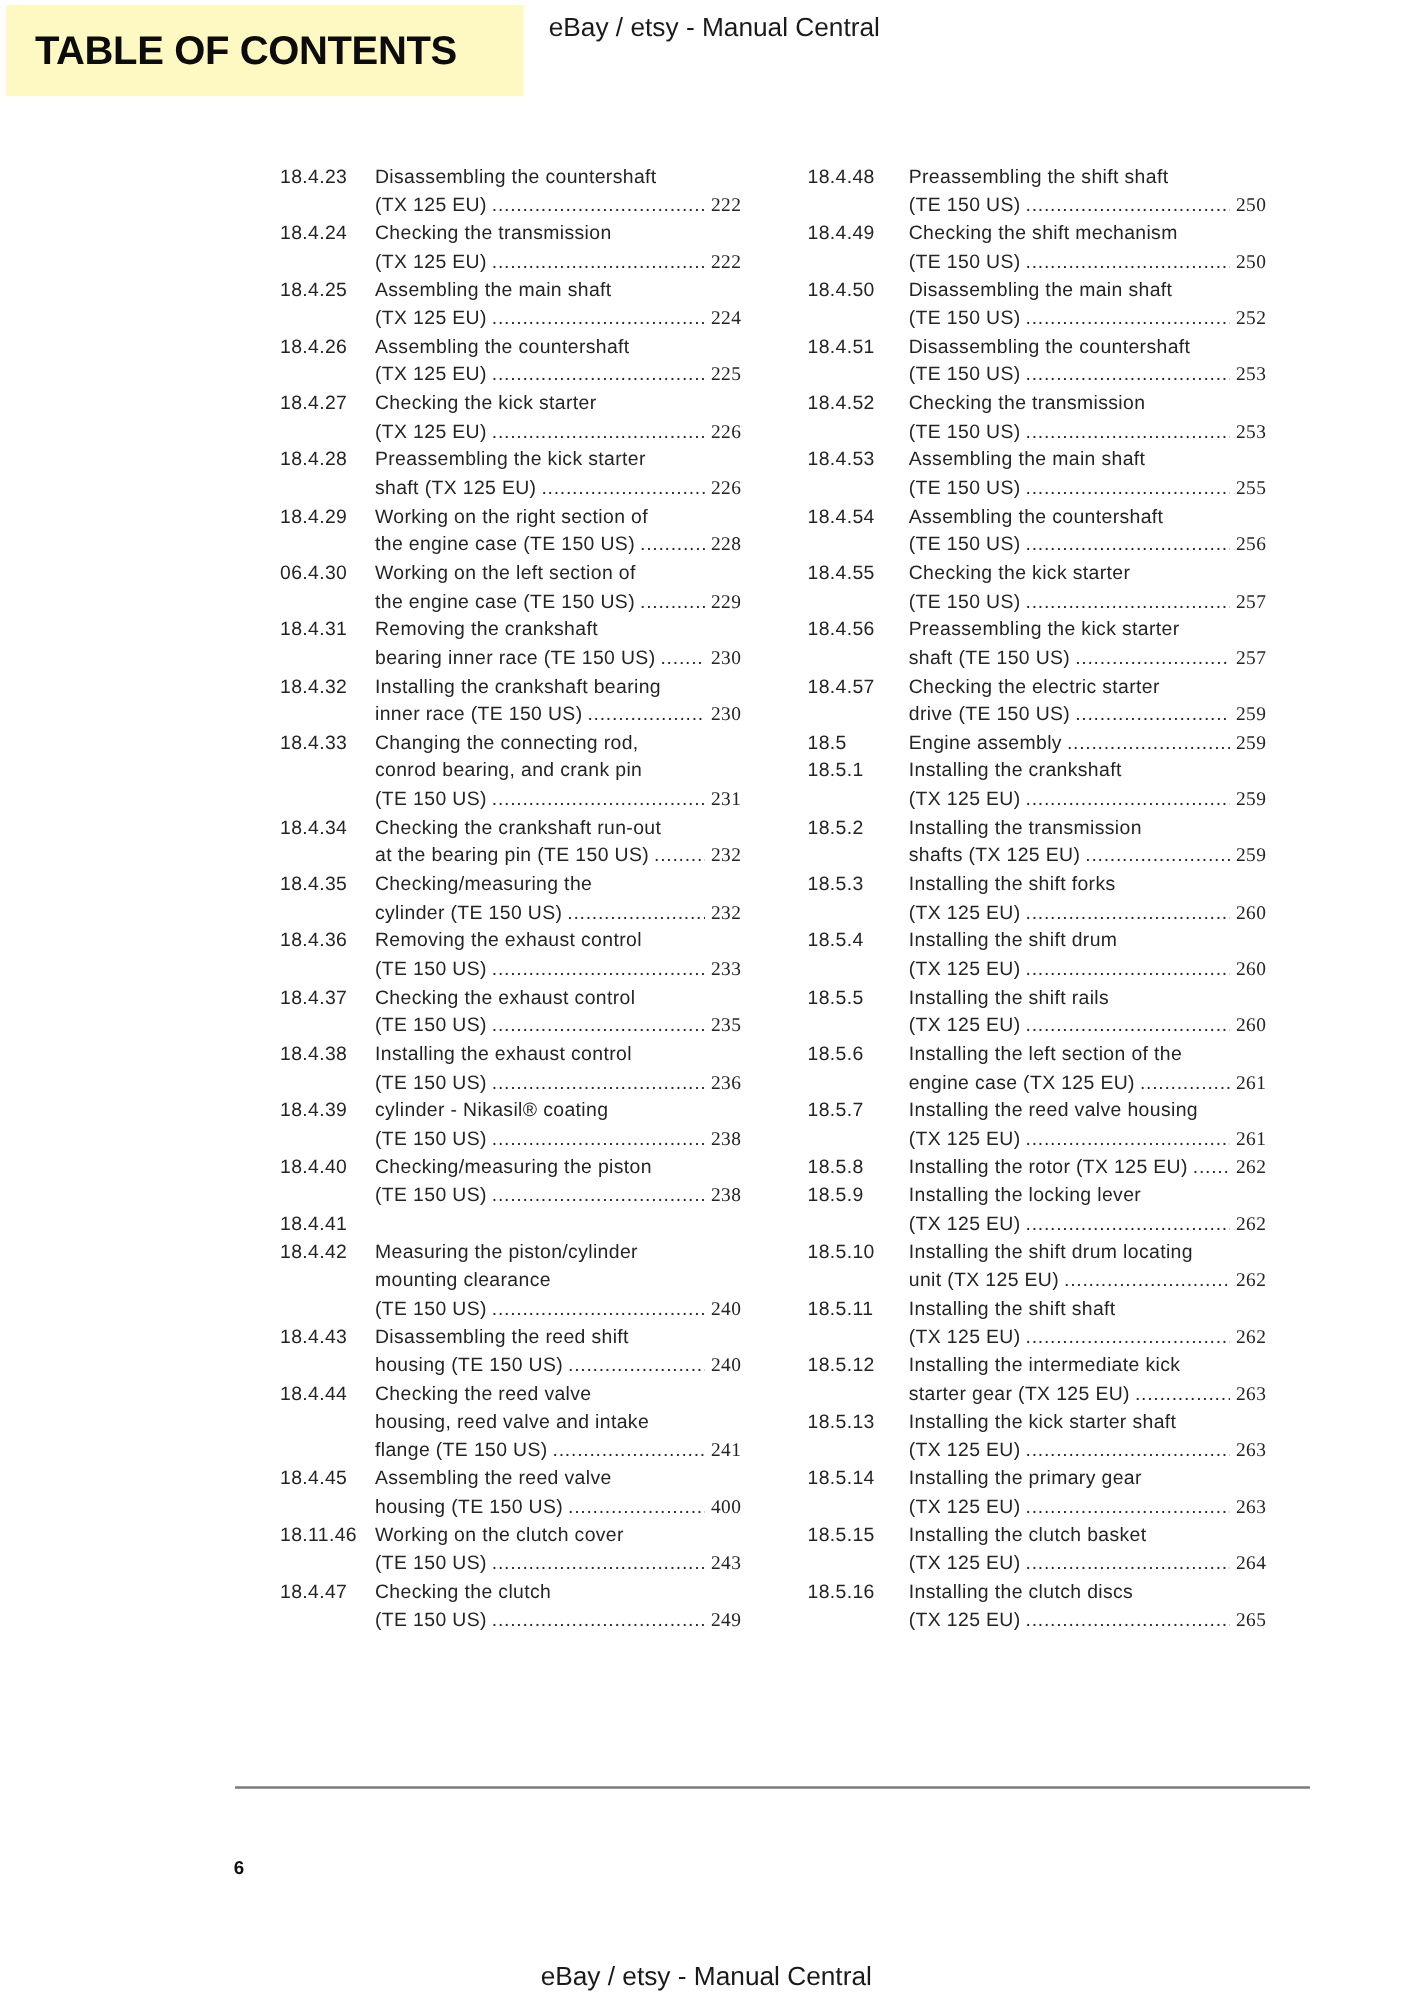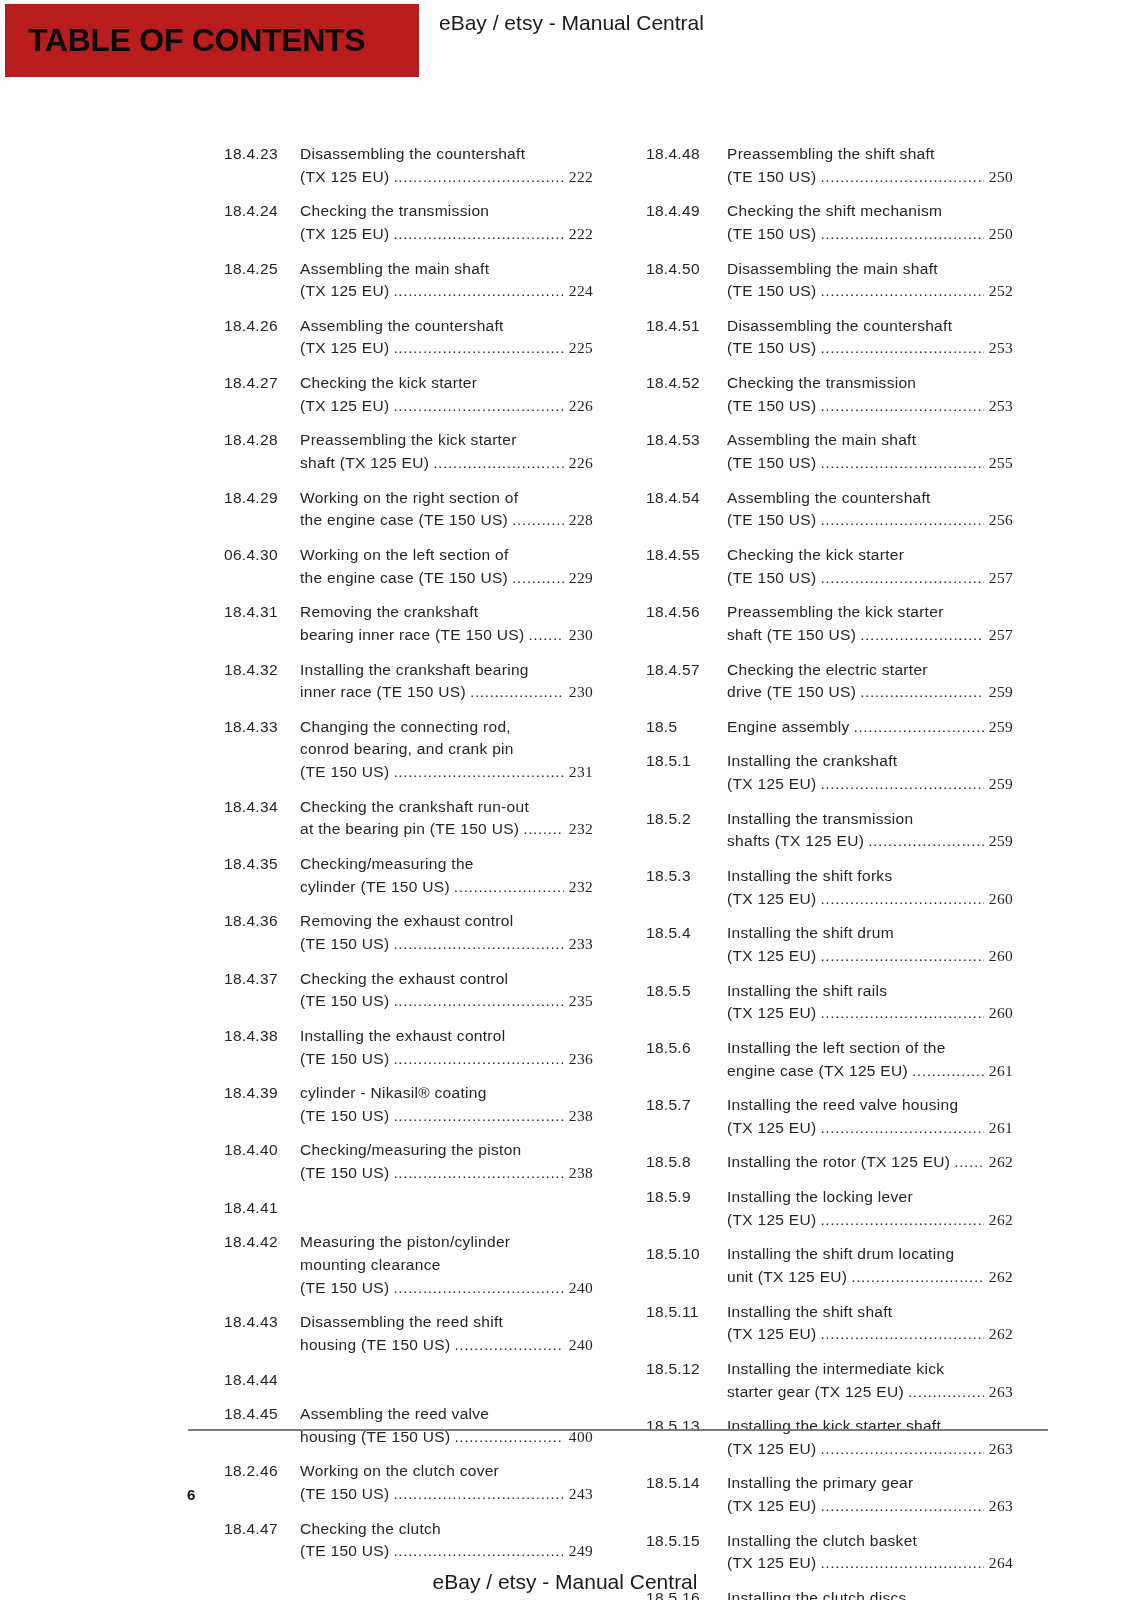--- a/index.html
+++ b/index.html
@@ -7,41 +7,41 @@
     width:1130px; height:1600px;
     background:#ffffff;
     font-family:"Liberation Sans", sans-serif;
     color:#242424;
     position:relative;
     overflow:hidden;
   }
   .header-box {
     position:absolute; left:5px; top:4px;
     width:414px; height:73px;
-    background:#b91c1c;
+    background:#fef9c3;
     display:flex; align-items:center;
   }
   .header-title {
     margin:0; padding-left:23px;
     font-size:32px; font-weight:bold;
     color:#0c0c0c; letter-spacing:-0.3px;
     white-space:nowrap;
   }
   .brand-top {
     position:absolute; left:439px; top:11px;
     font-size:21px; color:#1a1a1a; white-space:nowrap;
   }
   .toc-col {
     position:absolute; top:131px;
     font-size:15.5px; line-height:22.64px;
     letter-spacing:0.3px;
   }
   #col-left  { left:224px; width:369px; }
   #col-right { left:646px; width:367px; }
-  .entry { display:flex; align-items:flex-start;margin-top:12px; }
+  .entry { display:flex; align-items:flex-start; }
   .num { flex:none; width:76px; }
   #col-right .num { width:81px; }
   .entry.section .num { width:58px; }
   .ebody { flex:1 1 auto; min-width:0; }
   .line { white-space:nowrap; }
   .line.last { display:flex; align-items:baseline; white-space:normal;justify-content:flex-end; }
   .txt { flex:none; white-space:nowrap; }
   .leader {
     flex:1 1 auto; overflow:hidden; white-space:nowrap;
     margin-left:4px; margin-right:5px; min-width:6px;
@@ -294,34 +294,43 @@
         <div class="line">Disassembling the reed shift</div>
         <div class="line last">
           <span class="txt">housing (TE 150 US)</span>
           <span class="leader"></span>
           <span class="pg">240</span>
         </div>
       </div>
     </div>
     <div class="entry">
       <span class="num">18.4.44</span>
+      <div class="ebody">
+        <div class="line">Checking the reed valve</div>
+        <div class="line">housing, reed valve and intake</div>
+        <div class="line last">
+          <span class="txt">flange (TE 150 US)</span>
+          <span class="leader"></span>
+          <span class="pg">241</span>
+        </div>
+      </div>
     </div>
     <div class="entry">
       <span class="num">18.4.45</span>
       <div class="ebody">
         <div class="line">Assembling the reed valve</div>
         <div class="line last">
           <span class="txt">housing (TE 150 US)</span>
           <span class="leader"></span>
           <span class="pg">400</span>
         </div>
       </div>
     </div>
     <div class="entry">
-      <span class="num">18.2.46</span>
+      <span class="num">18.11.46</span>
       <div class="ebody">
         <div class="line">Working on the clutch cover</div>
         <div class="line last">
           <span class="txt">(TE 150 US)</span>
           <span class="leader"></span>
           <span class="pg">243</span>
         </div>
       </div>
     </div>
     <div class="entry">

